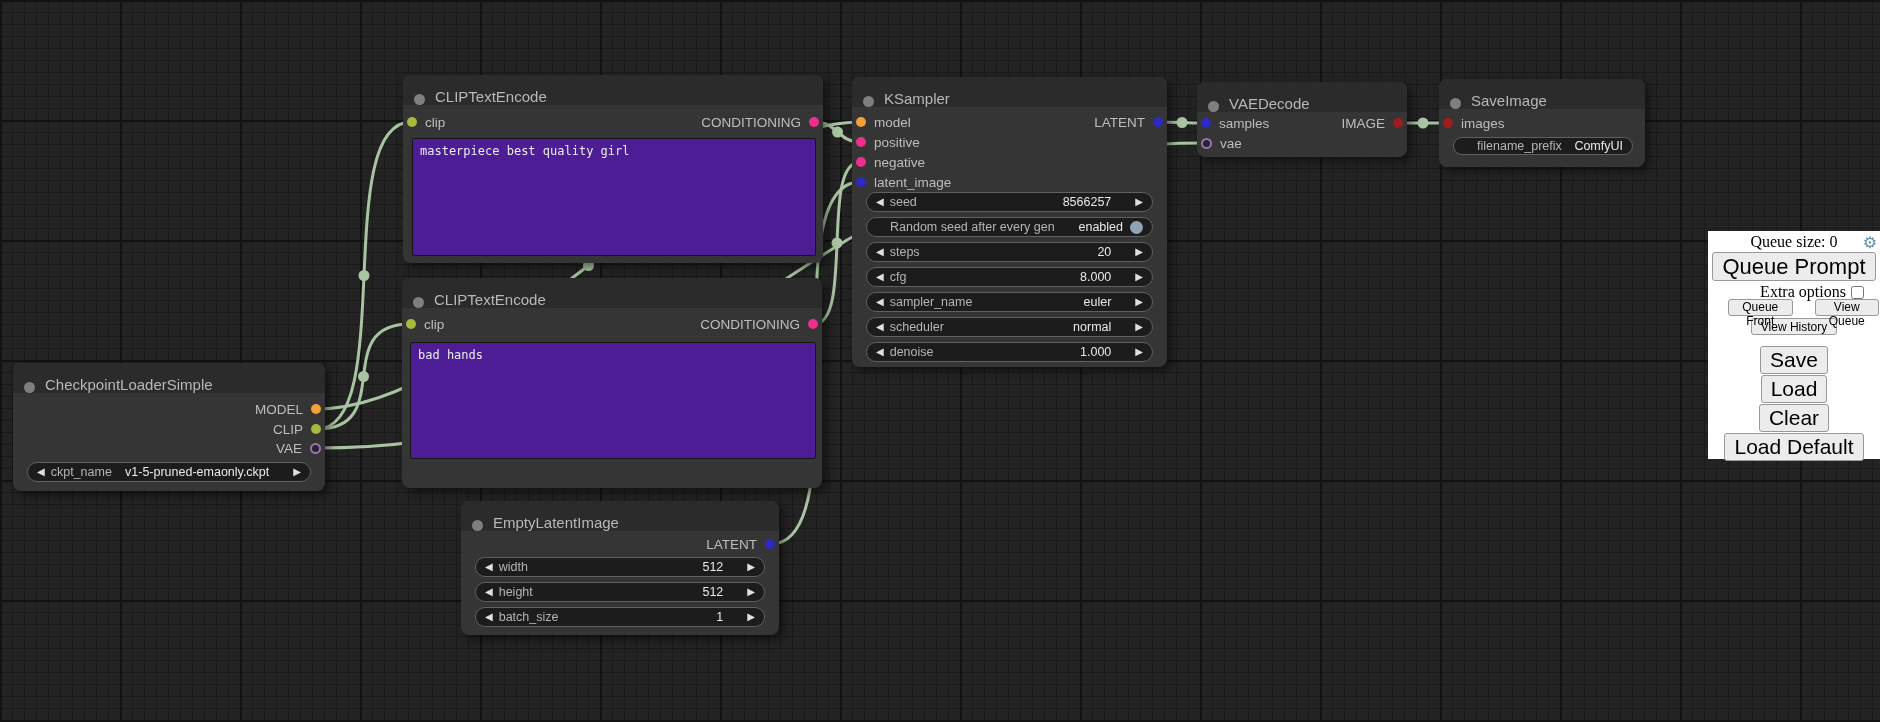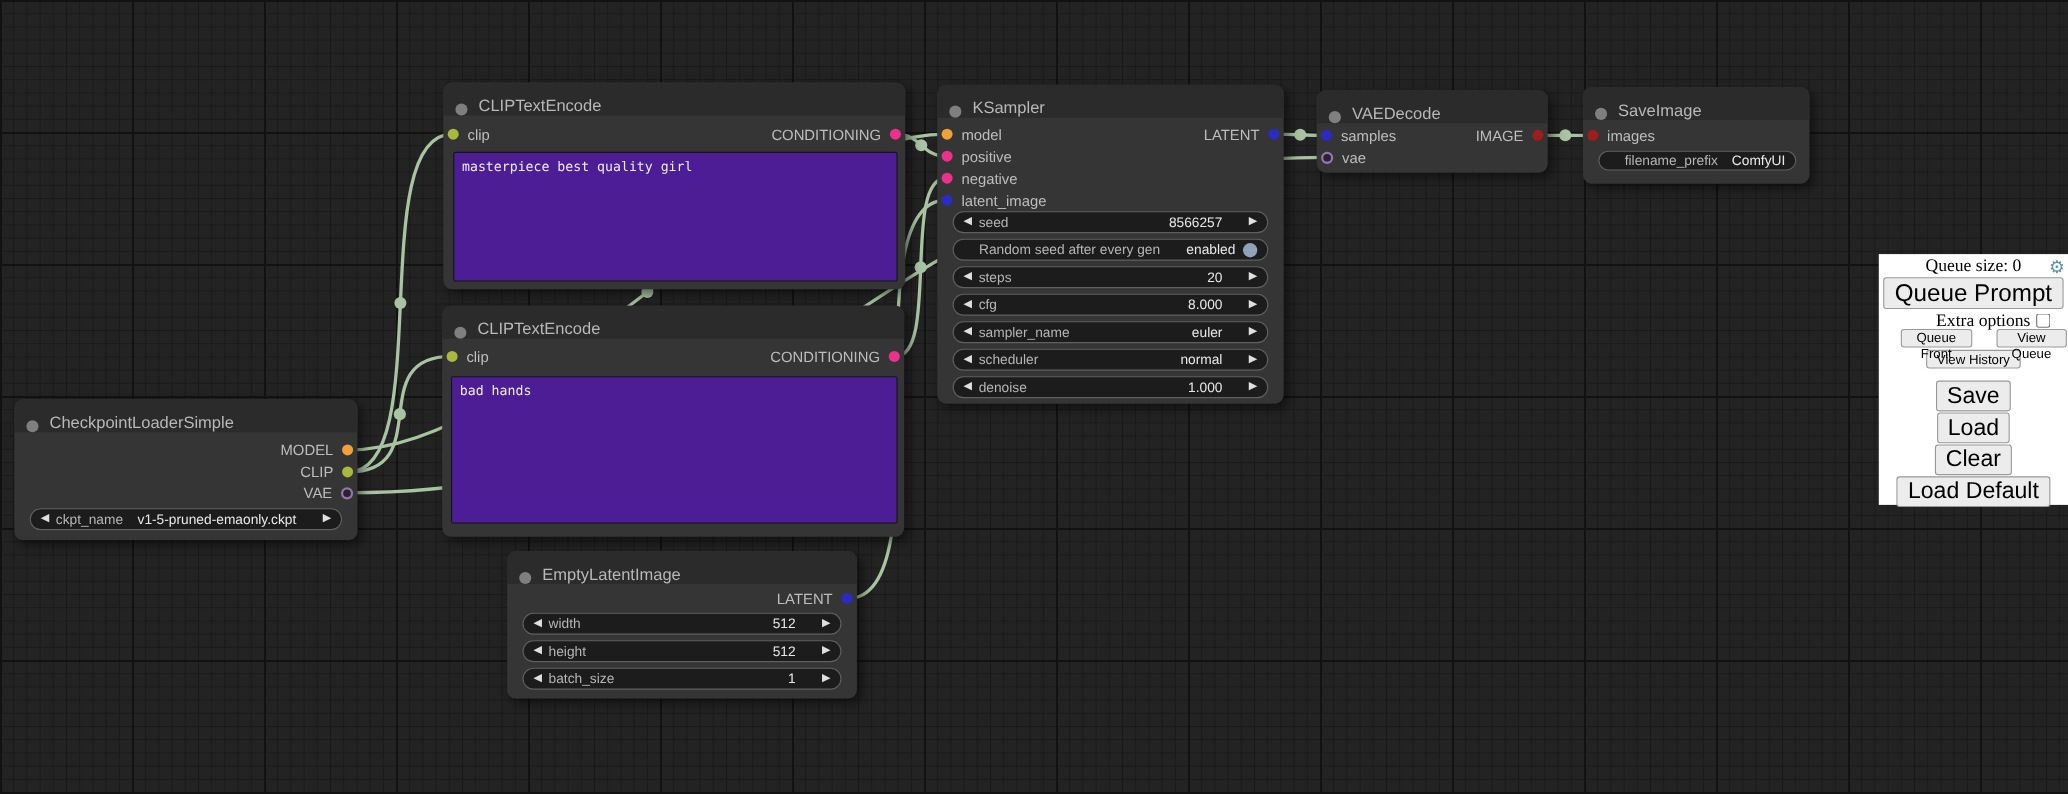--- a/index.html
+++ b/index.html
@@ -153,21 +153,21 @@
       <span class="node-title">CLIPTextEncode</span>
     </div>
     <div class="slot in" style="top:36px">
       <span class="dot" style="background:#a8b93e"></span>
       <span>clip</span>
     </div>
     <div class="slot out" style="top:36px">
       <span class="dot" style="background:#ee2f8e"></span>
       <span>CONDITIONING</span>
     </div>
-    <textarea class="prompt" style="left: 8px; top: 64px; width: 406px; height: 134px;" spellcheck="false">bad hands</textarea>
+    <textarea class="prompt" style="left: 8px; top: 64px; width: 406px; height: 117px;" spellcheck="false">bad hands</textarea>
   </div>
 
   <div class="node" style="left:461px;top:501px;width:318px;height:134px">
     <div class="node-header">
       <span class="collapse-dot"></span>
       <span class="node-title">EmptyLatentImage</span>
     </div>
     <div class="slot out" style="top:33px">
       <span class="dot" style="background:#2b2bc4"></span>
       <span>LATENT</span>

